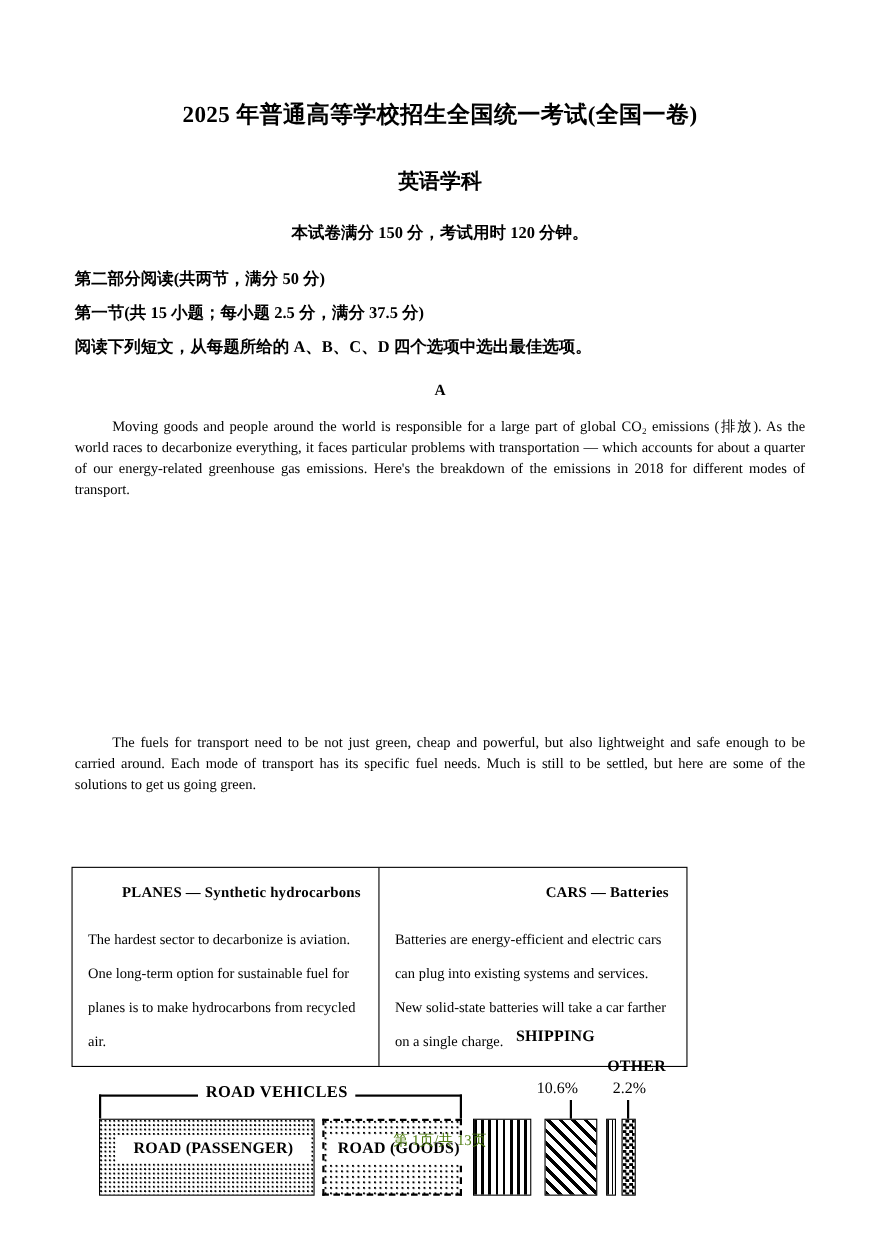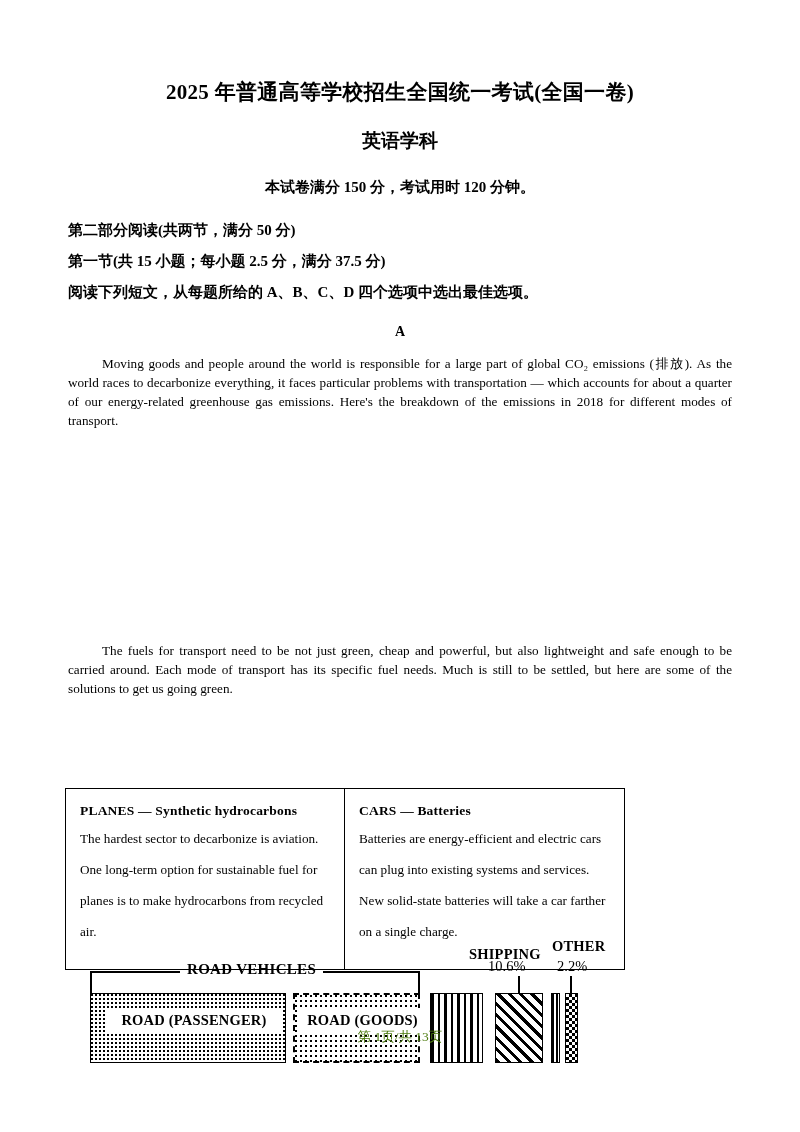--- a/index.html
+++ b/index.html
@@ -20,21 +20,21 @@
     background: #ffffff;
     overflow: hidden;
   }
 
   
   .doc-title {
     text-align: center;
     font-size: 21px;
     font-weight: bold;
     letter-spacing: 0.3px;
-    margin: 0;
+    margin: 12px;
     padding-top: 78px;
   }
   .doc-subject {
     text-align: center;
     font-size: 19px;
     font-weight: bold;
     margin: 0;
     padding-top: 22px;
   }
   .doc-score-note {
@@ -191,25 +191,25 @@
     border: 1.4px solid #000;
     display: flex;
   }
   .sol-col {
     box-sizing: border-box;
     flex: 1 1 50%;
     padding: 14px 16px 0 14px;
   }
   .sol-col.left { border-right: 1.4px solid #000; }
   .sol-head {
-    text-align: left;
+    text-align: right;
     font-weight: bold;
     font-size: 13.5px;
     letter-spacing: 0.2px;
-    margin-bottom: 4px;
+    margin-bottom: 19px;
     white-space: nowrap;
   }
   .sol-body {
     font-size: 13.2px;
     line-height: 31px;
   }
 
   
   .footer {
     position: absolute;
@@ -235,21 +235,21 @@
     <div class="line">第一节(共 15 小题；每小题 2.5 分，满分 37.5 分)</div>
     <div class="line">阅读下列短文，从每题所给的 A、B、C、D 四个选项中选出最佳选项。</div>
   </div>
 
   <div class="section-letter">A</div>
 
   <p class="body-para">Moving goods and people around the world is responsible for a large part of global CO₂ emissions (排放). As the world races to decarbonize everything, it faces particular problems with transportation — which accounts for about a quarter of our energy-related greenhouse gas emissions. Here's the breakdown of the emissions in 2018 for different modes of transport.</p>
 
   <div class="figure">
 
-    <div class="fig-label" style="left:469px; top:516px;">SHIPPING</div>
+    <div class="fig-label" style="left:469px; top:480px;">SHIPPING</div>
     <div class="fig-value" style="left:488px; top:528px;">10.6%</div>
     <div class="leader" style="left:518px; top:546px; height:18px;"></div>
 
     <div class="fig-label" style="left:552px; top:508px;">OTHER</div>
     <div class="fig-value" style="left:557px; top:528px;">2.2%</div>
     <div class="leader" style="left:570px; top:546px; height:18px;"></div>
 
     <div class="bracket-top" style="left:90px; top:541px; width:330px;"></div>
     <div class="bracket-tick" style="left:90px; top:541px; height:22px;"></div>
     <div class="bracket-tick" style="left:418px; top:541px; height:22px;"></div>

